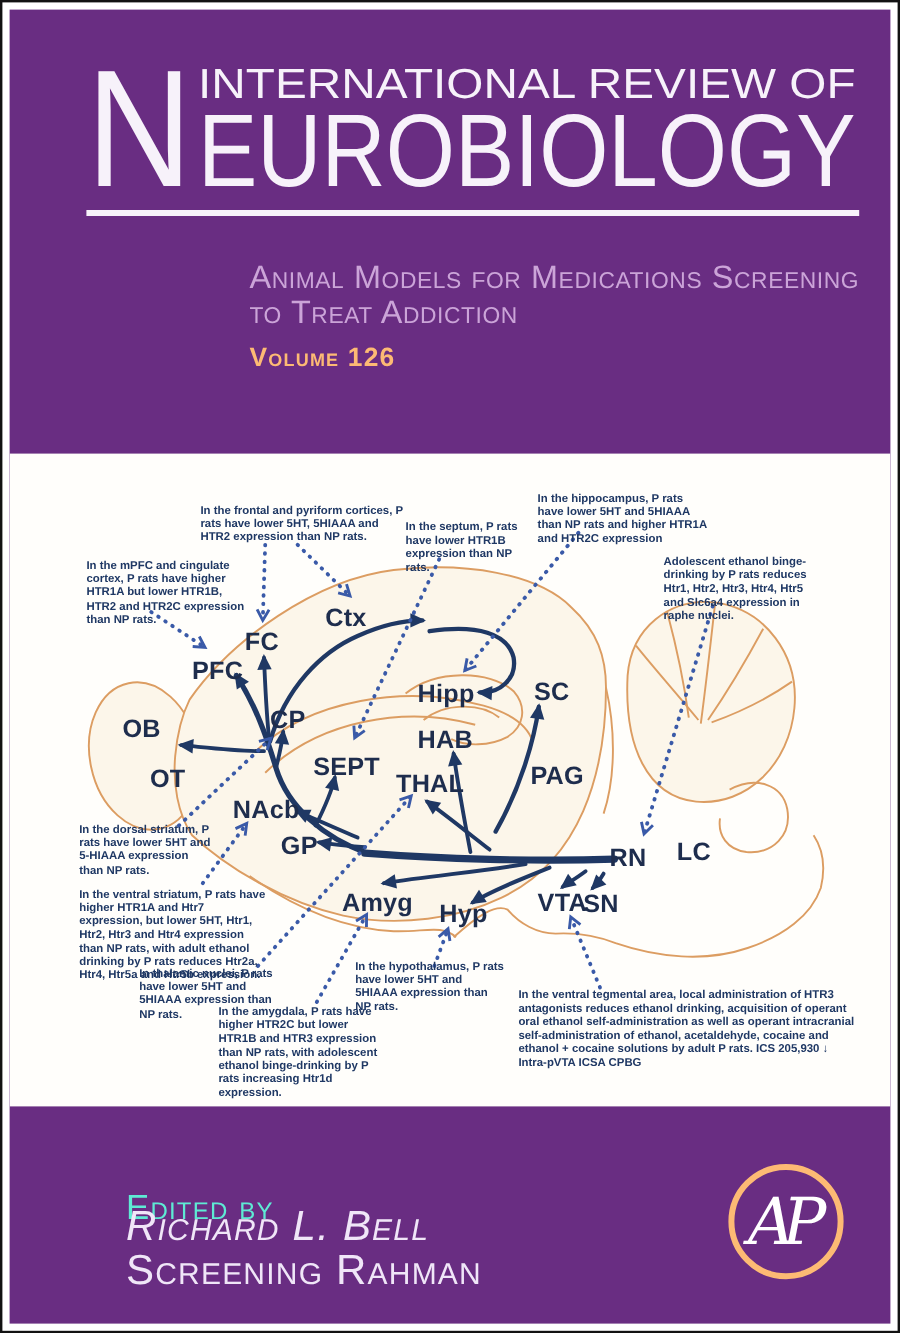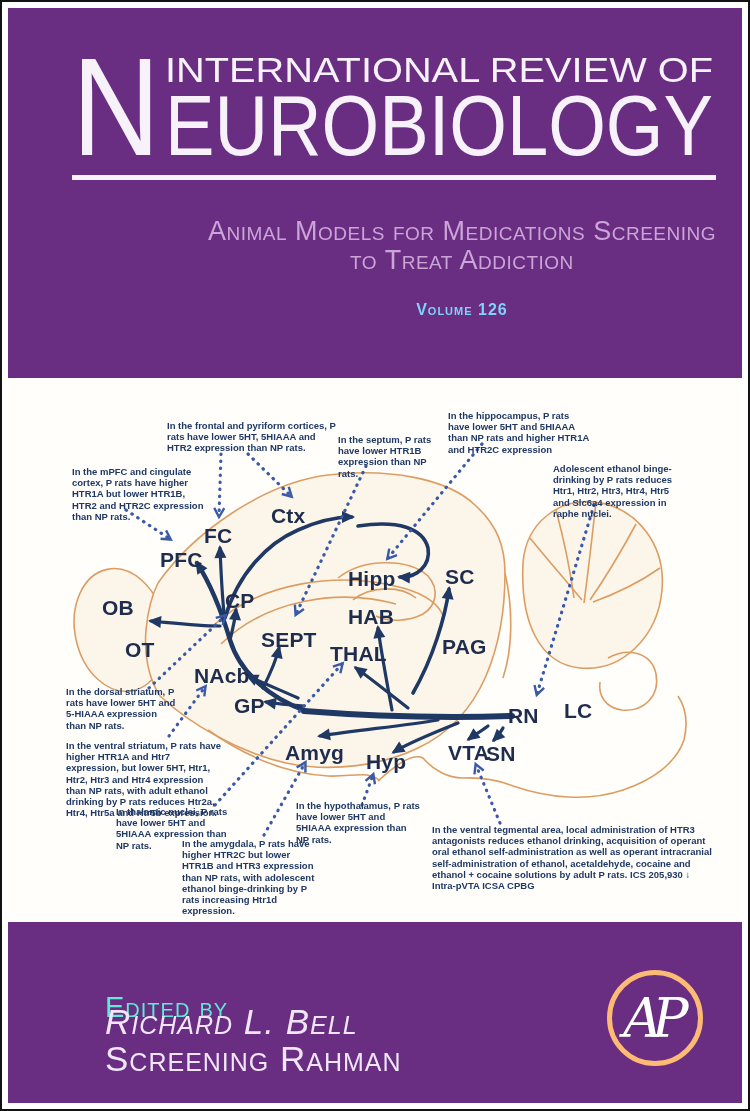--- a/index.html
+++ b/index.html
@@ -5,23 +5,23 @@
   * { margin:0; padding:0; box-sizing:border-box; }
   body { background:#ffffff; font-family:"Liberation Sans", sans-serif; }
   .cover{ width:750px; height:1111px; border:2px solid #121212; background:#fff; padding:6px; }
   .cover-inner{ width:734px; height:1095px; background:#692d82; display:flex; flex-direction:column; overflow:hidden; }
 
   
   .top-band{ position:relative; height:370px; flex:0 0 auto; }
   .masthead-svg{ position:absolute; left:64px; top:45px; }
   .masthead-svg text{ fill:#f7f2fa; font-family:"Liberation Sans", sans-serif; }
   .rule{ position:absolute; left:64px; top:167px; width:644px; height:5px; background:#f7f2fa; }
-  .subtitle{ position:absolute; right:26px; top:209px; text-align:center; font-variant:small-caps;
+  .subtitle{ position:absolute; right:26px; top:209px; text-align:left; font-variant:small-caps;
              color:#cba4d8; font-size:27px; line-height:29px; letter-spacing:0.5px; }
-  .subtitle .volume{ margin-top:20px; font-size:16px; font-weight:bold; color:#7dd3fc; letter-spacing:1px; }
+  .subtitle .volume{ margin-top:8px; font-size:22px; font-weight:bold; color:#fdba74; letter-spacing:1px; }
 
   
   .panel{ position:relative; height:544px; flex:0 0 auto; background:#fffefb; }
   .brain-svg{ position:absolute; left:0; top:0; }
   .rg{ position:absolute; color:#1e2d4d; font-weight:bold; font-size:21px; letter-spacing:0.2px; white-space:nowrap; }
   .note{ position:absolute; color:#1f3864; font-weight:bold; font-size:9.5px; line-height:1.18; }
 
   
   .bottom-band{ position:relative; flex:1 1 auto; }
   .edited{ position:absolute; left:97px; top:48px; font-variant:small-caps; font-size:29px;

